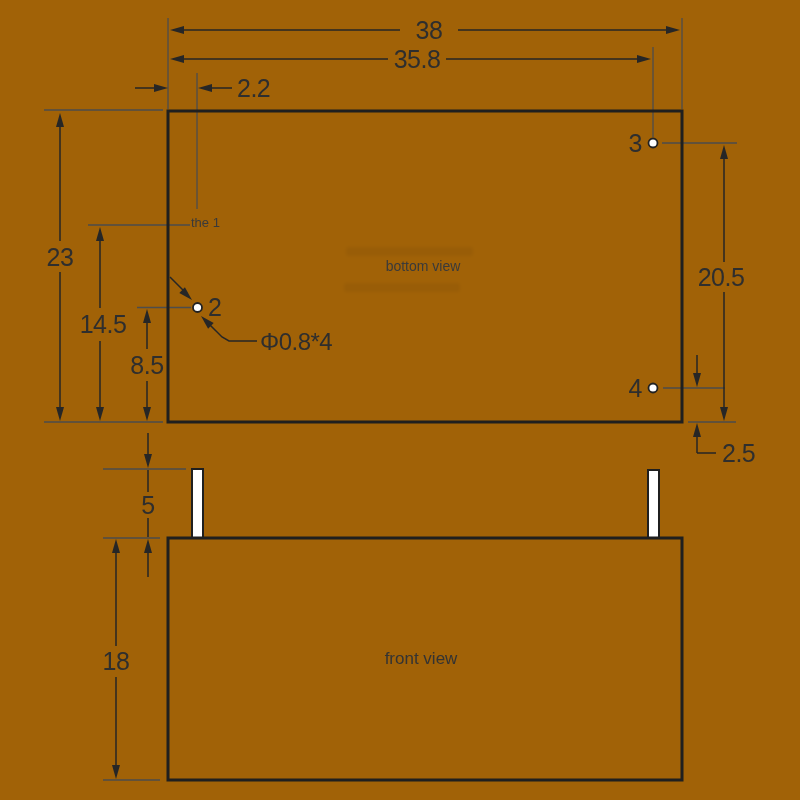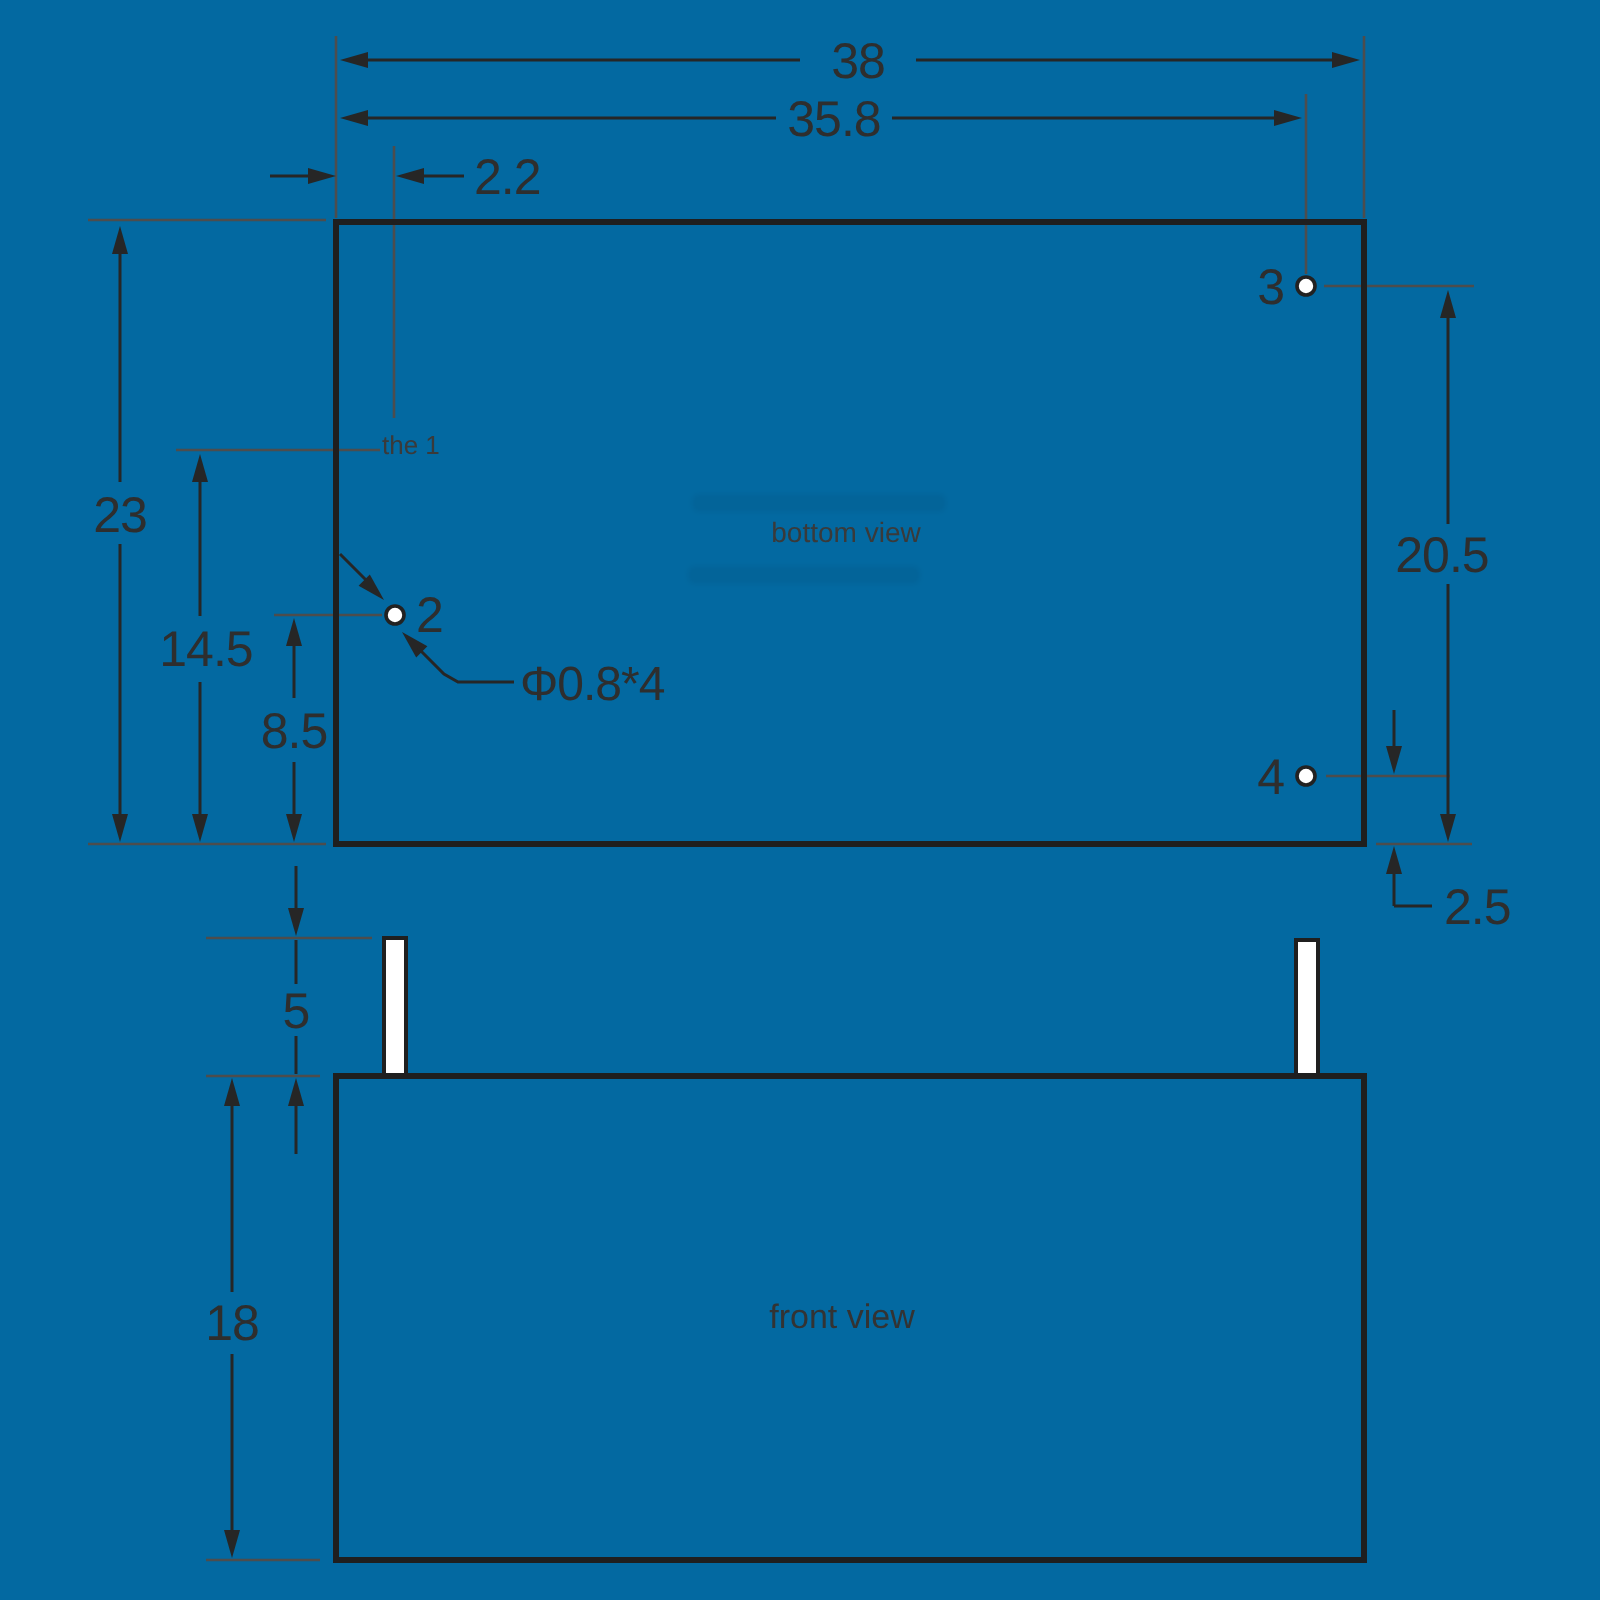--- a/index.html
+++ b/index.html
@@ -8,21 +8,21 @@
     background: #ffffff;
     width: 800px;
     height: 800px;
     overflow: hidden;
     font-family: "Liberation Sans", "DejaVu Sans", sans-serif;
   }
   #canvas-wrap {
     position: relative;
     width: 800px;
     height: 800px;
-    background: #0369a1;
+    background: #a16207;
   }
   svg { display: block; }
   .outline {
     fill: none;
     stroke: #1f1f1f;
     stroke-width: 3;
   }
   .pin-outline {
     fill: #ffffff;
     stroke: #1f1f1f;

